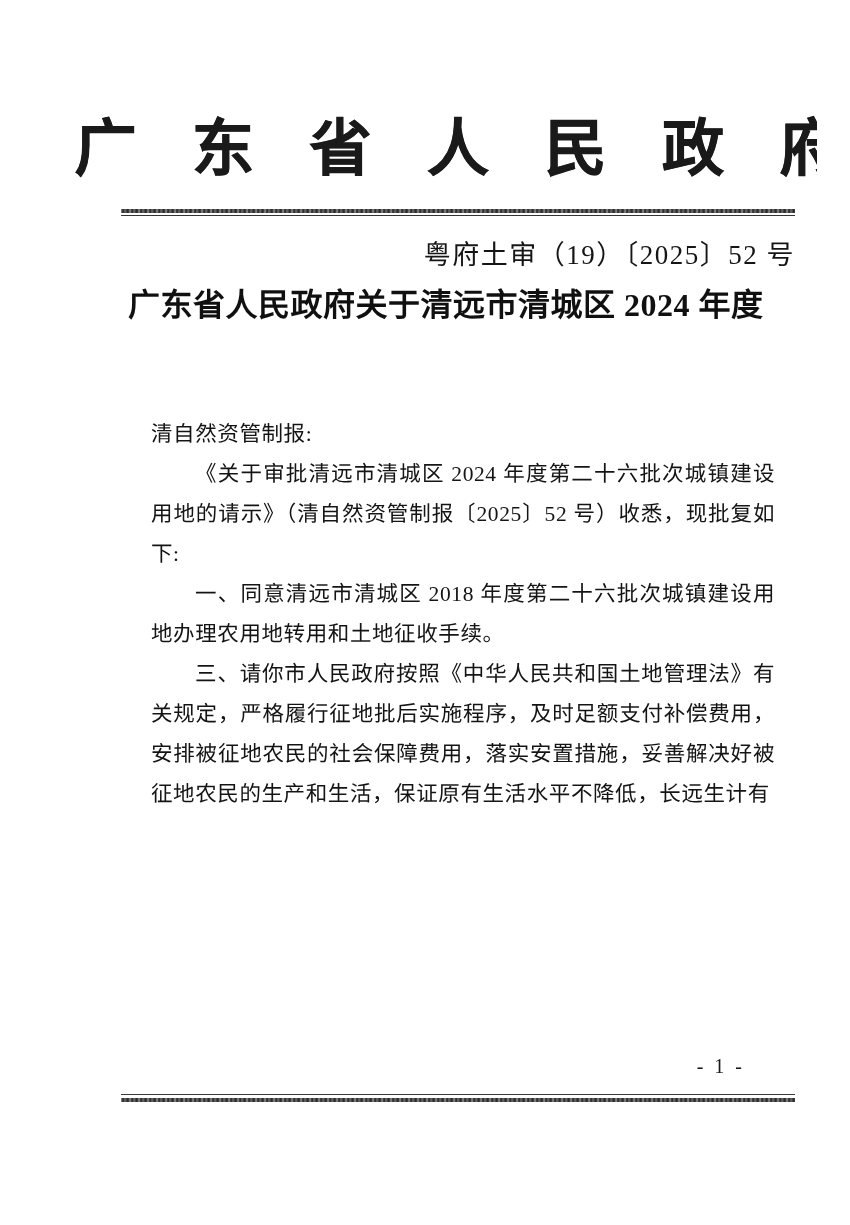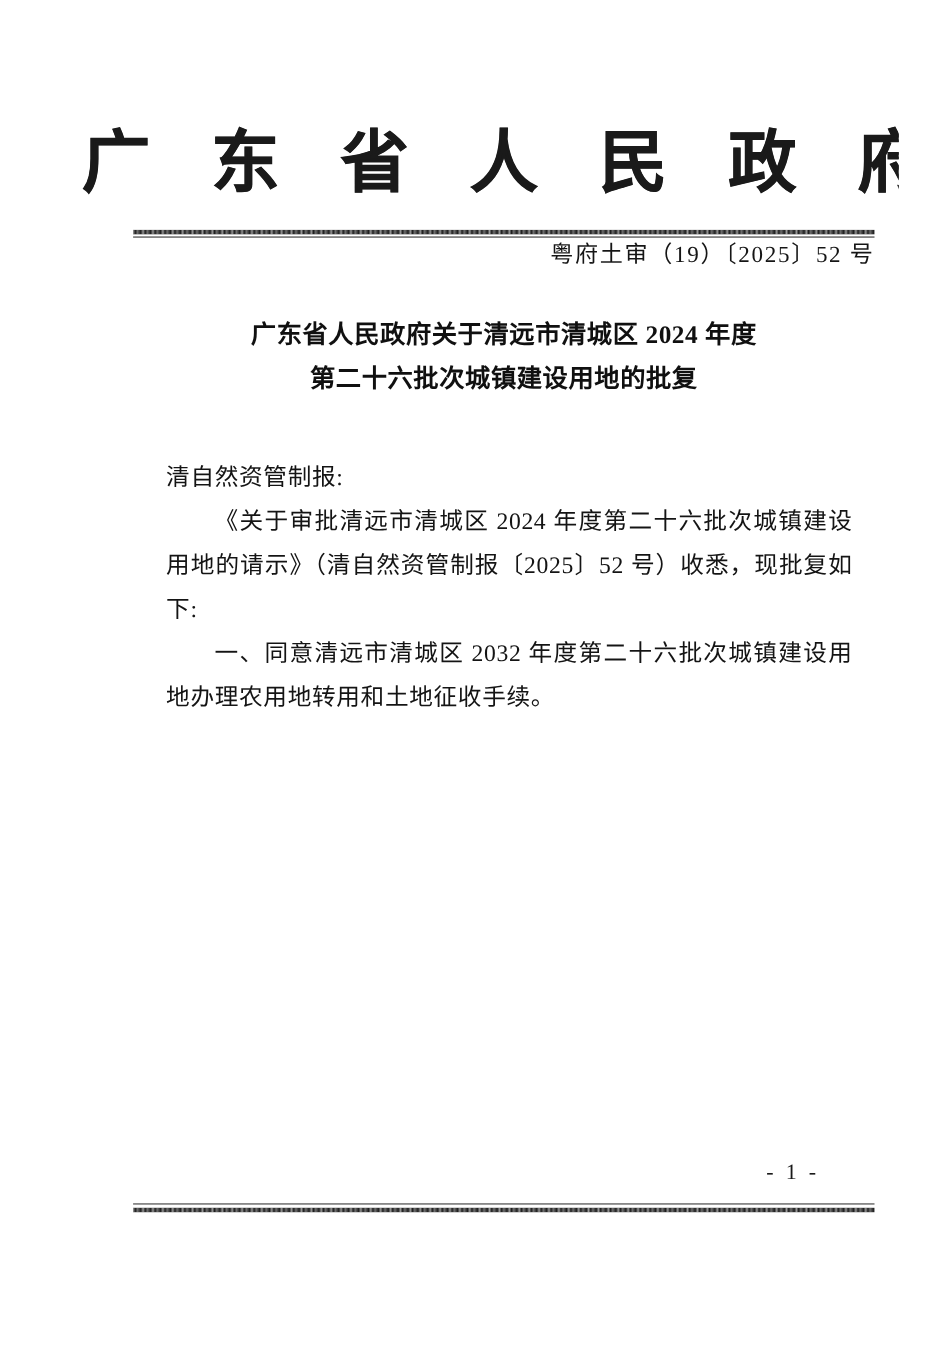--- a/index.html
+++ b/index.html
@@ -60,40 +60,40 @@
   }
   .rule-gap { height: 2.5px; }
   .rule-thin {
     height: 1.2px;
     background: #333333;
   }
 
   
   .doc-number {
     position: absolute;
-    top: 214px;
+    top: 233px;
     left: 0;
     width: 762px;
     text-align: right;
     font-family: "Liberation Serif", "DejaVu Serif", serif;
-    font-size: 21px;
+    font-size: 27px;
     letter-spacing: 1.5px;
     color: #151515;
     white-space: nowrap;
   }
 
   
   .doc-title {
     position: absolute;
     top: 285px;
     left: 95px;
     width: 660px;
-    text-align: center;
+    text-align: left;
     font-family: "Liberation Serif", "DejaVu Serif", serif;
-    font-size: 23px;
+    font-size: 32px;
     font-weight: 700;
     line-height: 40px;
     letter-spacing: 0.5px;
     color: #101010;
   }
   .doc-title .title-line { display: block; }
 
   
   .body-block {
     position: absolute;
@@ -151,27 +151,27 @@
   <div class="rule-group-top">
     <div class="rule-thick"></div>
     <div class="rule-gap"></div>
     <div class="rule-thin"></div>
   </div>
 
   <div class="doc-number">粤府土审（19）〔2025〕52 号</div>
 
   <div class="doc-title">
     <span class="title-line">广东省人民政府关于清远市清城区 2024 年度</span>
-    <span class="title-line">第二十六批次城镇建设用地的批复</span>
   </div>
 
   <div class="body-block">
     <p class="salutation">清自然资管制报:</p>
     <p class="para">《关于审批清远市清城区 2024 年度第二十六批次城镇建设用地的请示》（清自然资管制报〔2025〕52 号）收悉，现批复如下:</p>
-    <p class="para">一、同意清远市清城区 2032 年度第二十六批次城镇建设用地办理农用地转用和土地征收手续。</p>
+    <p class="para">一、同意清远市清城区 2018 年度第二十六批次城镇建设用地办理农用地转用和土地征收手续。</p>
+    <p class="para">三、请你市人民政府按照《中华人民共和国土地管理法》有关规定，严格履行征地批后实施程序，及时足额支付补偿费用，安排被征地农民的社会保障费用，落实安置措施，妥善解决好被征地农民的生产和生活，保证原有生活水平不降低，长远生计有</p>
   </div>
 
   <div class="page-number">- 1 -</div>
 
   <div class="rule-group-bottom">
     <div class="rule-thin"></div>
     <div class="rule-gap"></div>
     <div class="rule-thick"></div>
   </div>
 

